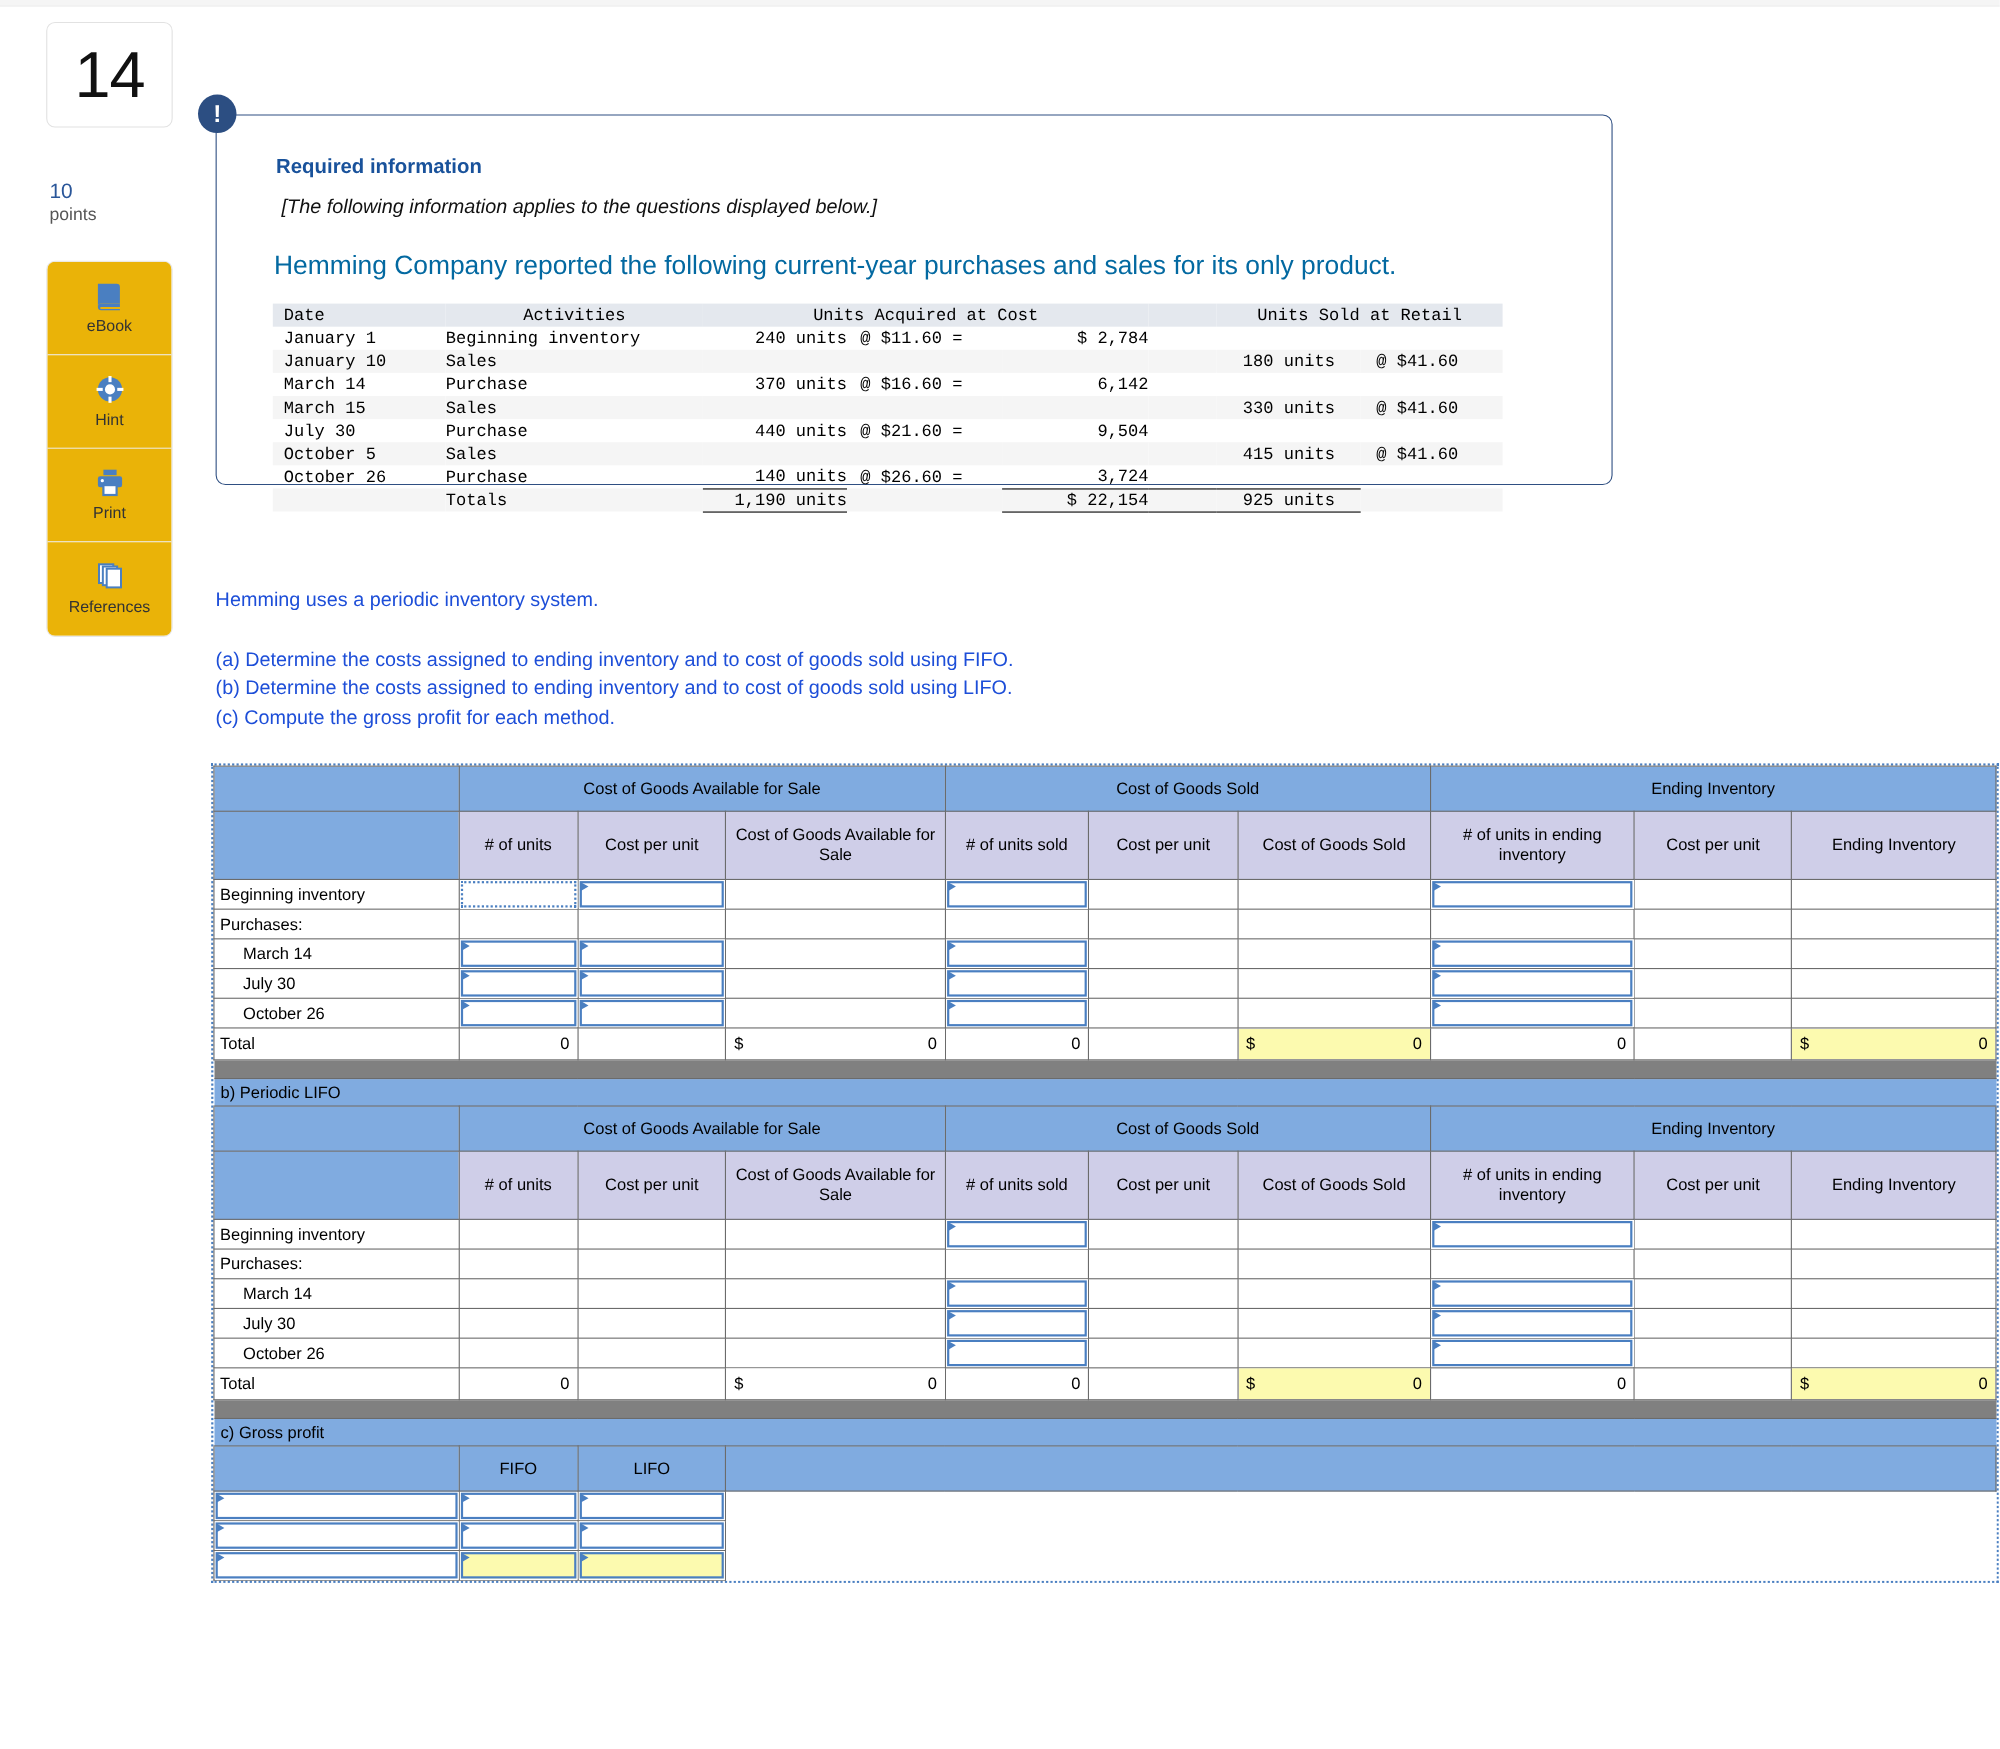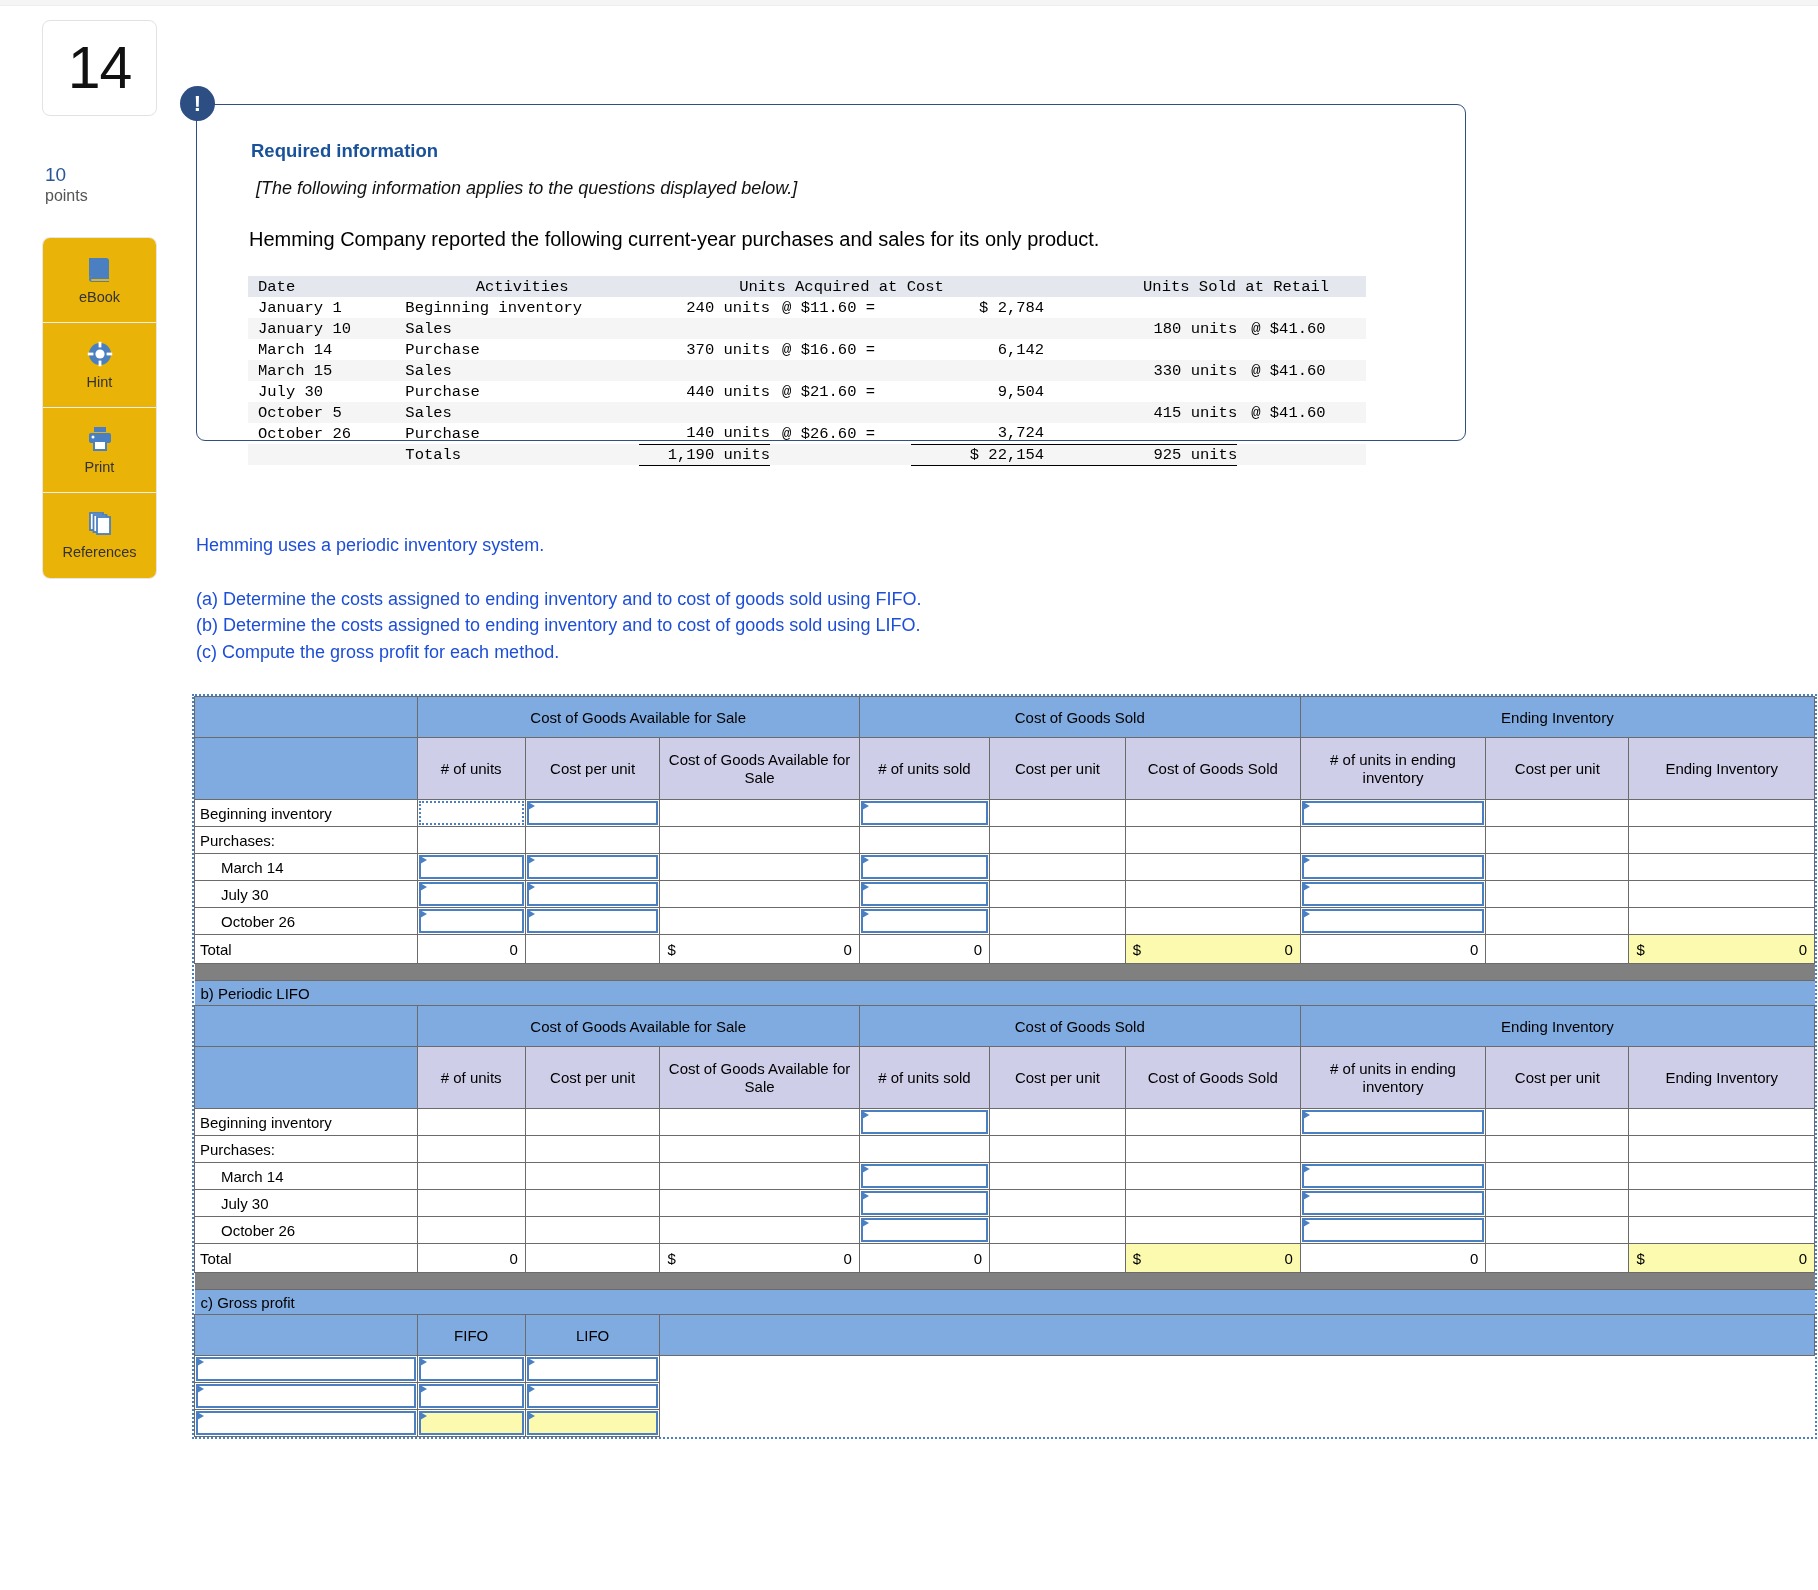--- a/index.html
+++ b/index.html
@@ -42,38 +42,38 @@
     border:1px solid #2f4f82; border-radius:9px; background:#fff;
   }
   .bang {
     position:absolute; left:180px; top:86px; width:35px; height:35px;
     border-radius:50%; background:#2c4e82; color:#fff;
     display:flex; align-items:center; justify-content:center;
     font-size:22px; font-weight:bold; line-height:1; font-family:"Liberation Sans",sans-serif;
   }
   .req-title { position:absolute; left:251px; top:140px; font-size:18.5px; font-weight:bold; color:#19529b; }
   .req-italic { position:absolute; left:256px; top:178px; font-size:18px; font-style:italic; color:#111; }
-  .req-body { position:absolute; left:249px; top:228px; font-size:20px; color:#000000; }
+  .req-body { position:absolute; left:249px; top:228px; font-size:24px; color:#0369a1; }
 
   
   .dtable {
     position:absolute; left:248px; top:276px; width:1118px;
     font-family:"Liberation Mono","DejaVu Sans Mono",monospace; font-size:15.5px; color:#000;
     border-collapse:collapse;
   }
   .dtable td, .dtable th { padding:0; height:21px; vertical-align:middle; white-space:nowrap; font-weight:normal; }
   .dtable tr.hdr { background:#e4e8ee; }
   .dtable tr.alt { background:#f5f5f5; }
   .c-date { width:132px; padding-left:10px !important; }
   .c-act  { width:196px; }
   .c-u1   { width:110px; text-align:right;margin-top:28px; }
   .c-at1  { width:118px; text-align:left; padding-left:12px !important; }
   .c-amt  { width:112px; text-align:right; }
   .c-gap  { width:52px; }
-  .c-u2   { width:110px; text-align:right; }
+  .c-u2   { width:110px; text-align:center; }
   .c-at2  { width:108px; text-align:left; padding-left:14px !important; }
   .ctr { text-align:center; }
   .ul-u  { border-bottom:1px solid #000; }
   .ul-a  { border-bottom:1px solid #000; }
   .dbl-u { border-bottom:1px solid #000; }
 
   
   .prose { position:absolute; left:196px; font-size:18px; color:#1d4ed8; }
   .p1 { top:535px; }
   .p2 { top:586px; line-height:1.47; }

